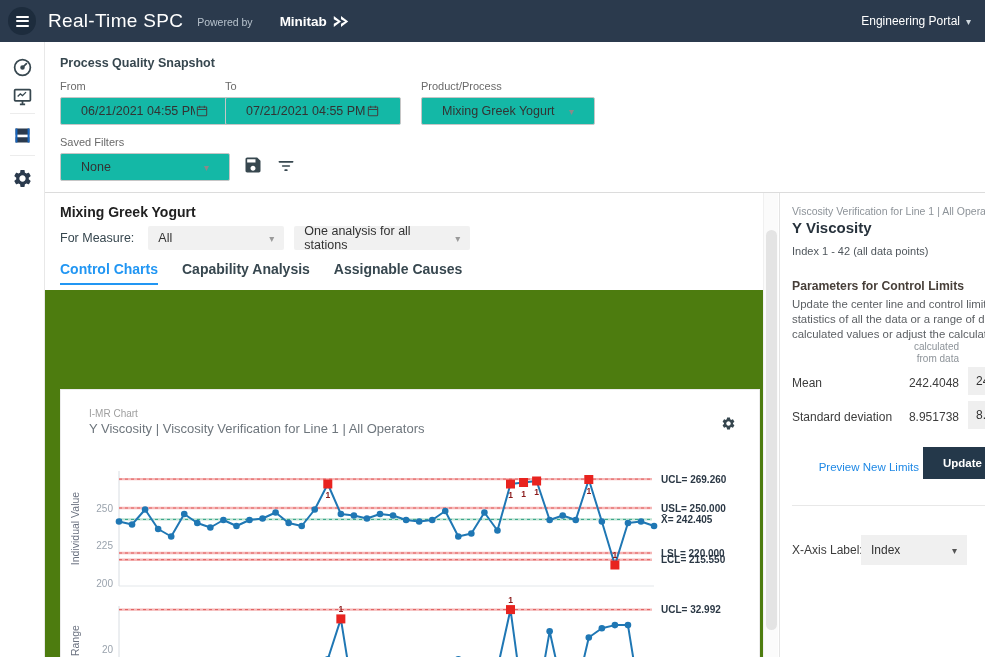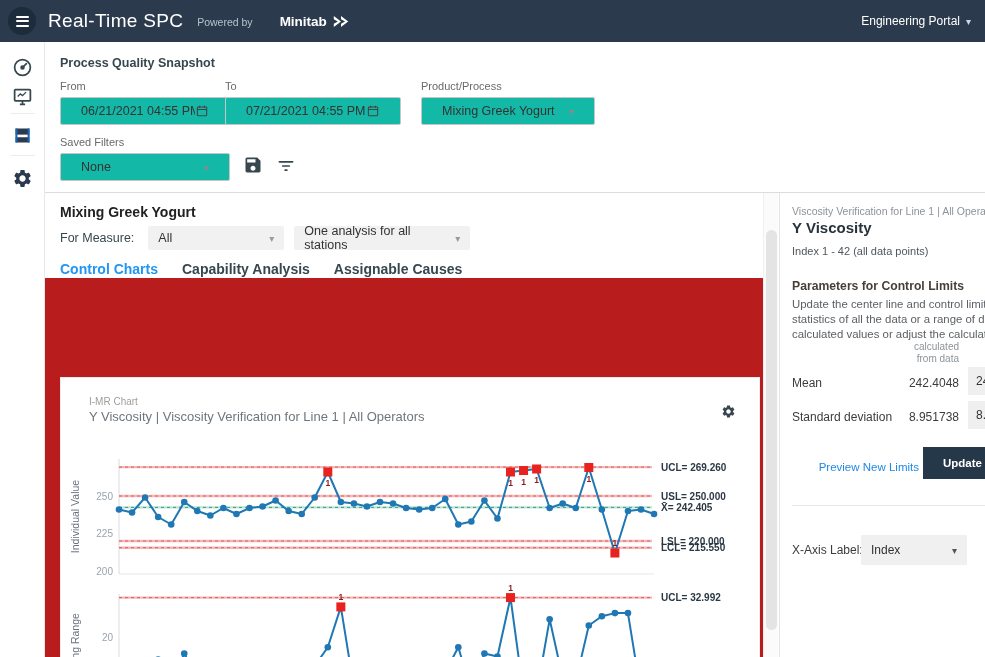--- a/index.html
+++ b/index.html
@@ -40,21 +40,21 @@
   .measure-row{position:absolute;left:15px;top:33px;height:24px;display:flex;align-items:center;}
   .measure-label{font-size:12.5px;color:#37474f;margin-right:14px;}
   .gdd{height:24px;background:#f1f1f1;display:flex;align-items:center;padding:0 10px;
     font-size:12.5px;color:#333;cursor:pointer;border-radius:2px;}
   .gdd .caret{color:#9a9a9a;margin-left:12px;}
   .gdd.dd1{width:136px;margin-right:10px;}
   .gdd.dd2{width:176px;}
   .tabs{position:absolute;left:15px;top:68px;display:flex;gap:24px;}
   .tab{font-size:14px;font-weight:bold;color:#37474f;padding-bottom:6px;cursor:pointer;}
   .tab.active{color:#2196f3;border-bottom:2.5px solid #2196f3;}
-  .main-lower{position:absolute;left:0;top:85px;width:718px;bottom:0;background:#b91c1c;}
+  .main-lower{position:absolute;left:0;top:97px;width:718px;bottom:0;background:#4d7c0f;}
   .chart-card{position:absolute;left:15px;top:99px;width:700px;height:600px;background:#fff;border:1px solid #ececec;}
   .chart-type{position:absolute;left:28px;top:18px;font-size:10px;color:#9e9e9e;}
   .chart-title{position:absolute;left:28px;top:31px;font-size:13px;color:#6e767d;}
   .card-gear{position:absolute;left:660px;top:26px;width:15px;height:15px;cursor:pointer;}
   .imr-svg{position:absolute;left:8px;top:58px;}
   
   .vscroll{position:absolute;left:763px;top:193px;width:15px;bottom:0;background:#fbfbfb;border-left:1px solid #f0f0f0;}
   .vthumb{position:absolute;left:2px;top:37px;width:11px;height:400px;background:#e4e4e4;border-radius:6px;}
   
   .rpanel{position:absolute;left:779px;top:193px;width:240px;bottom:0;background:#fff;border-left:1px solid #e4e4e4;}

